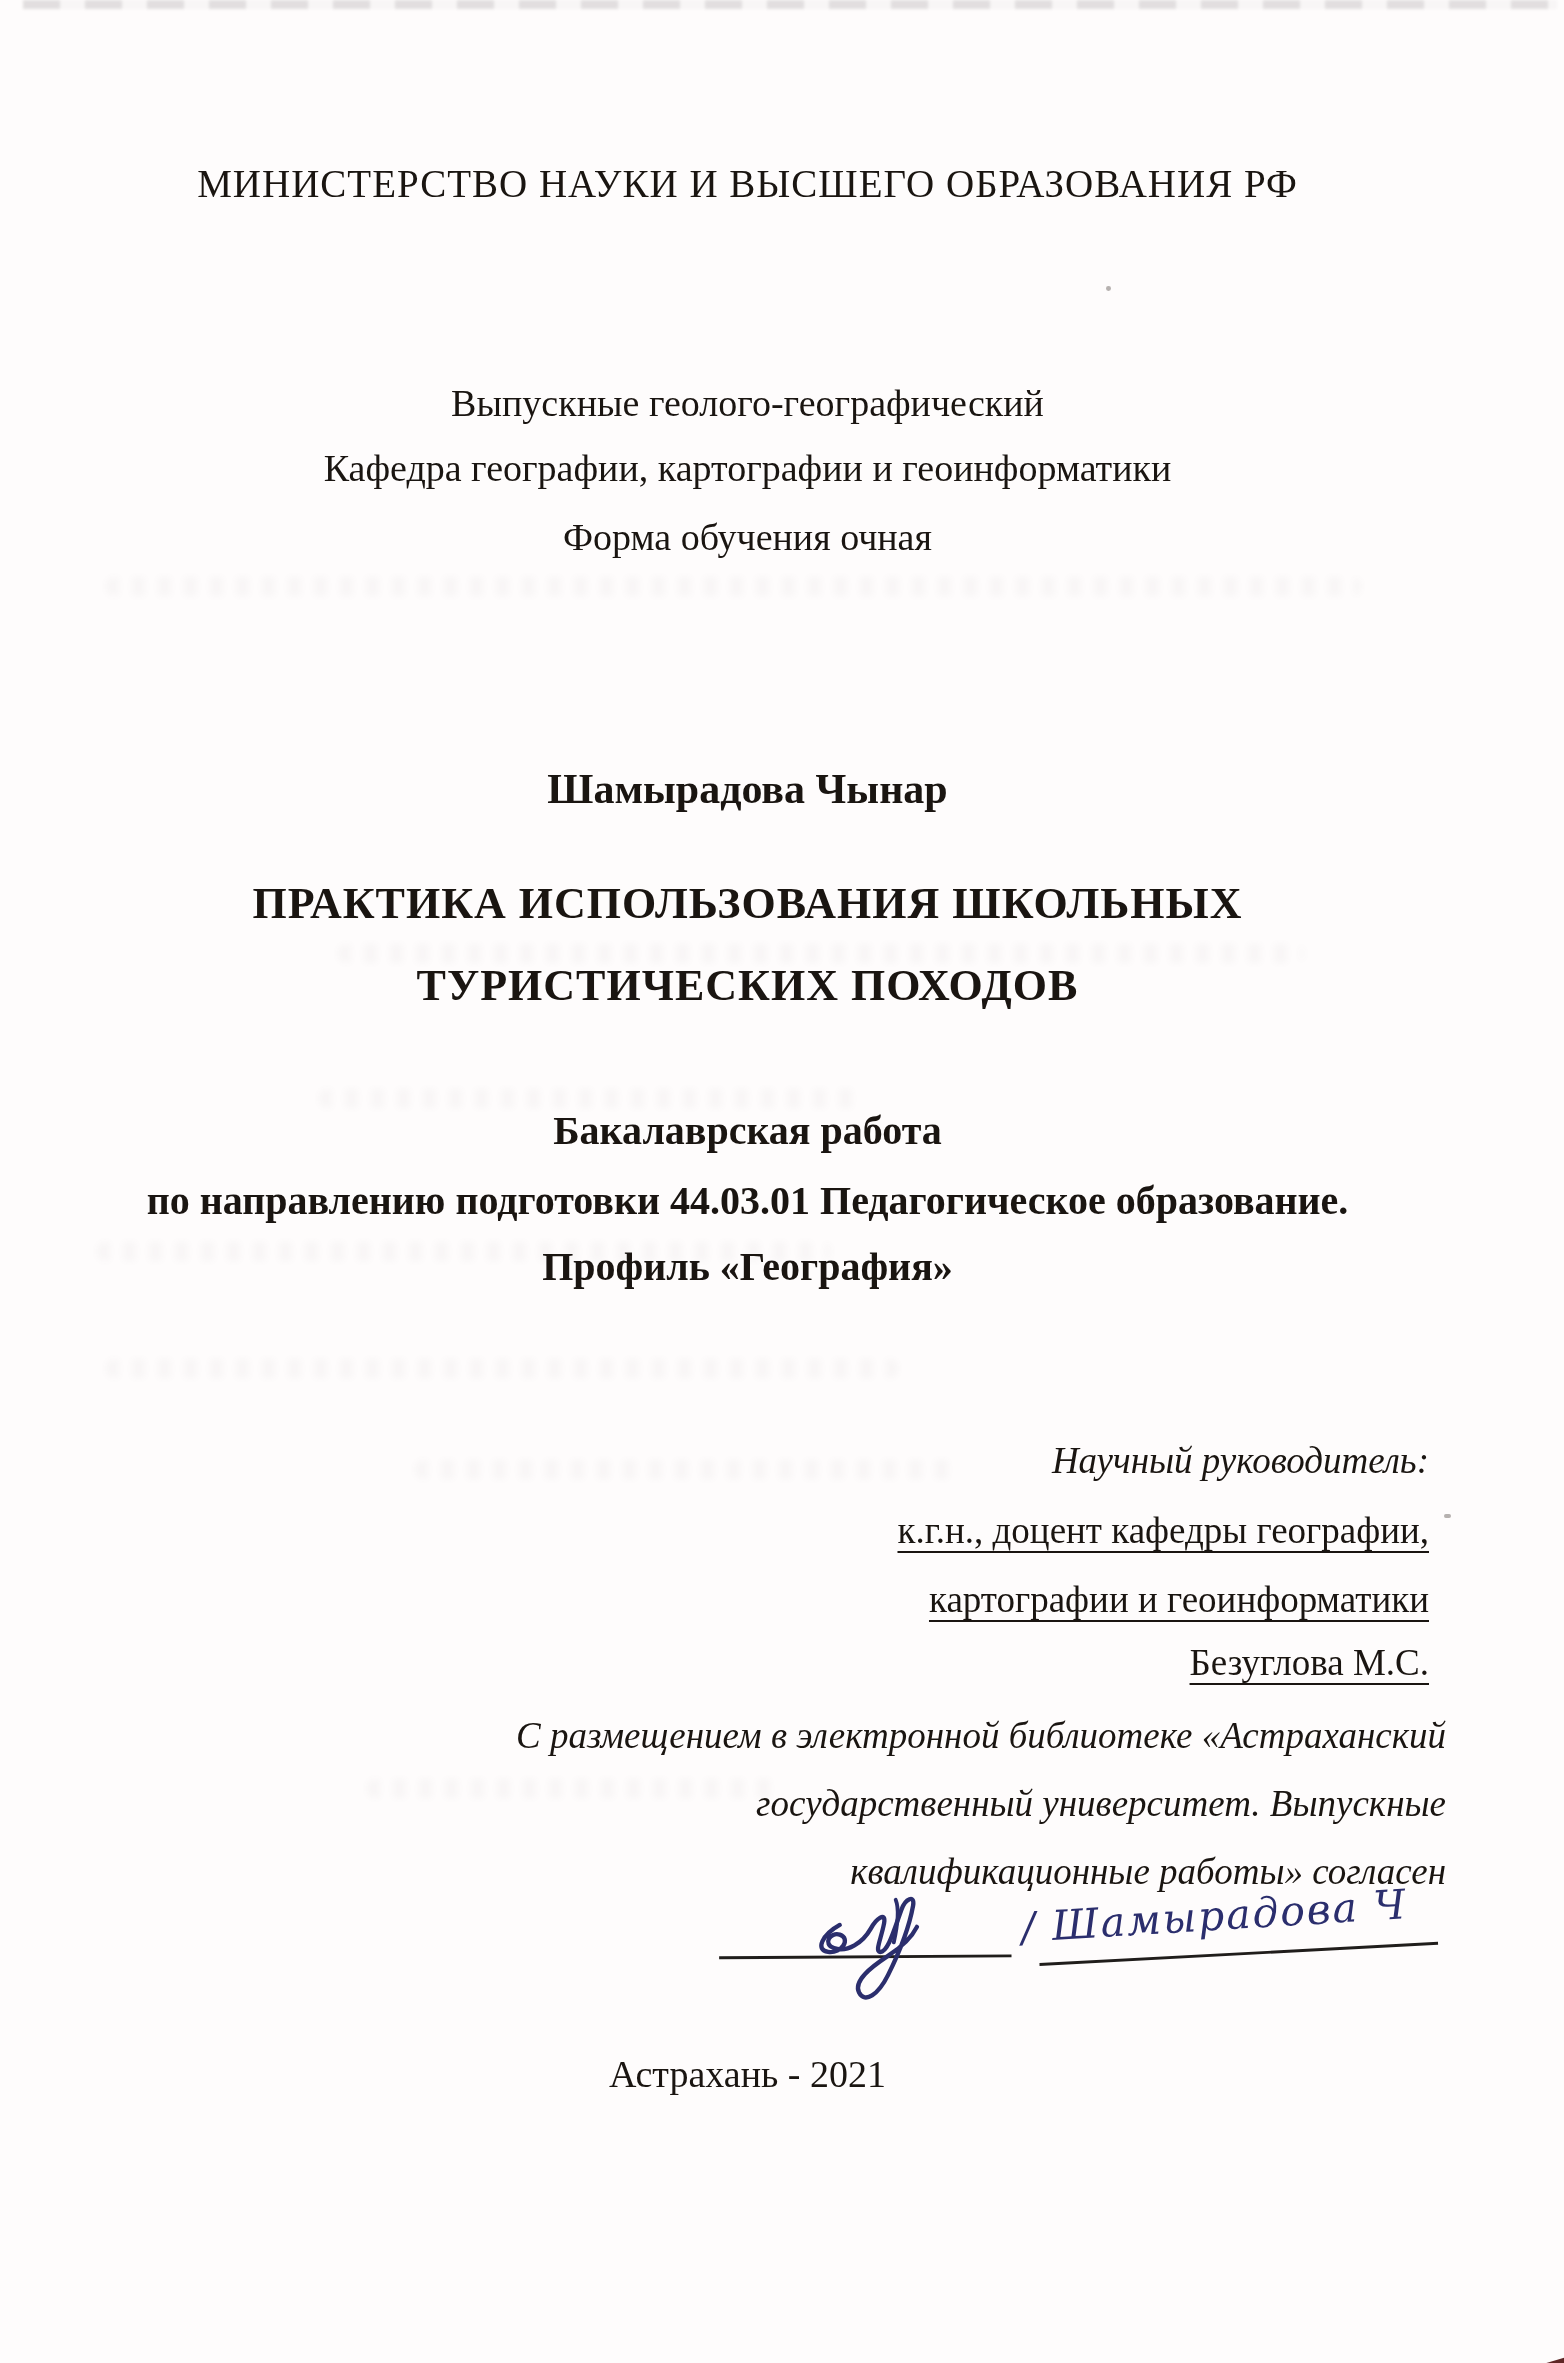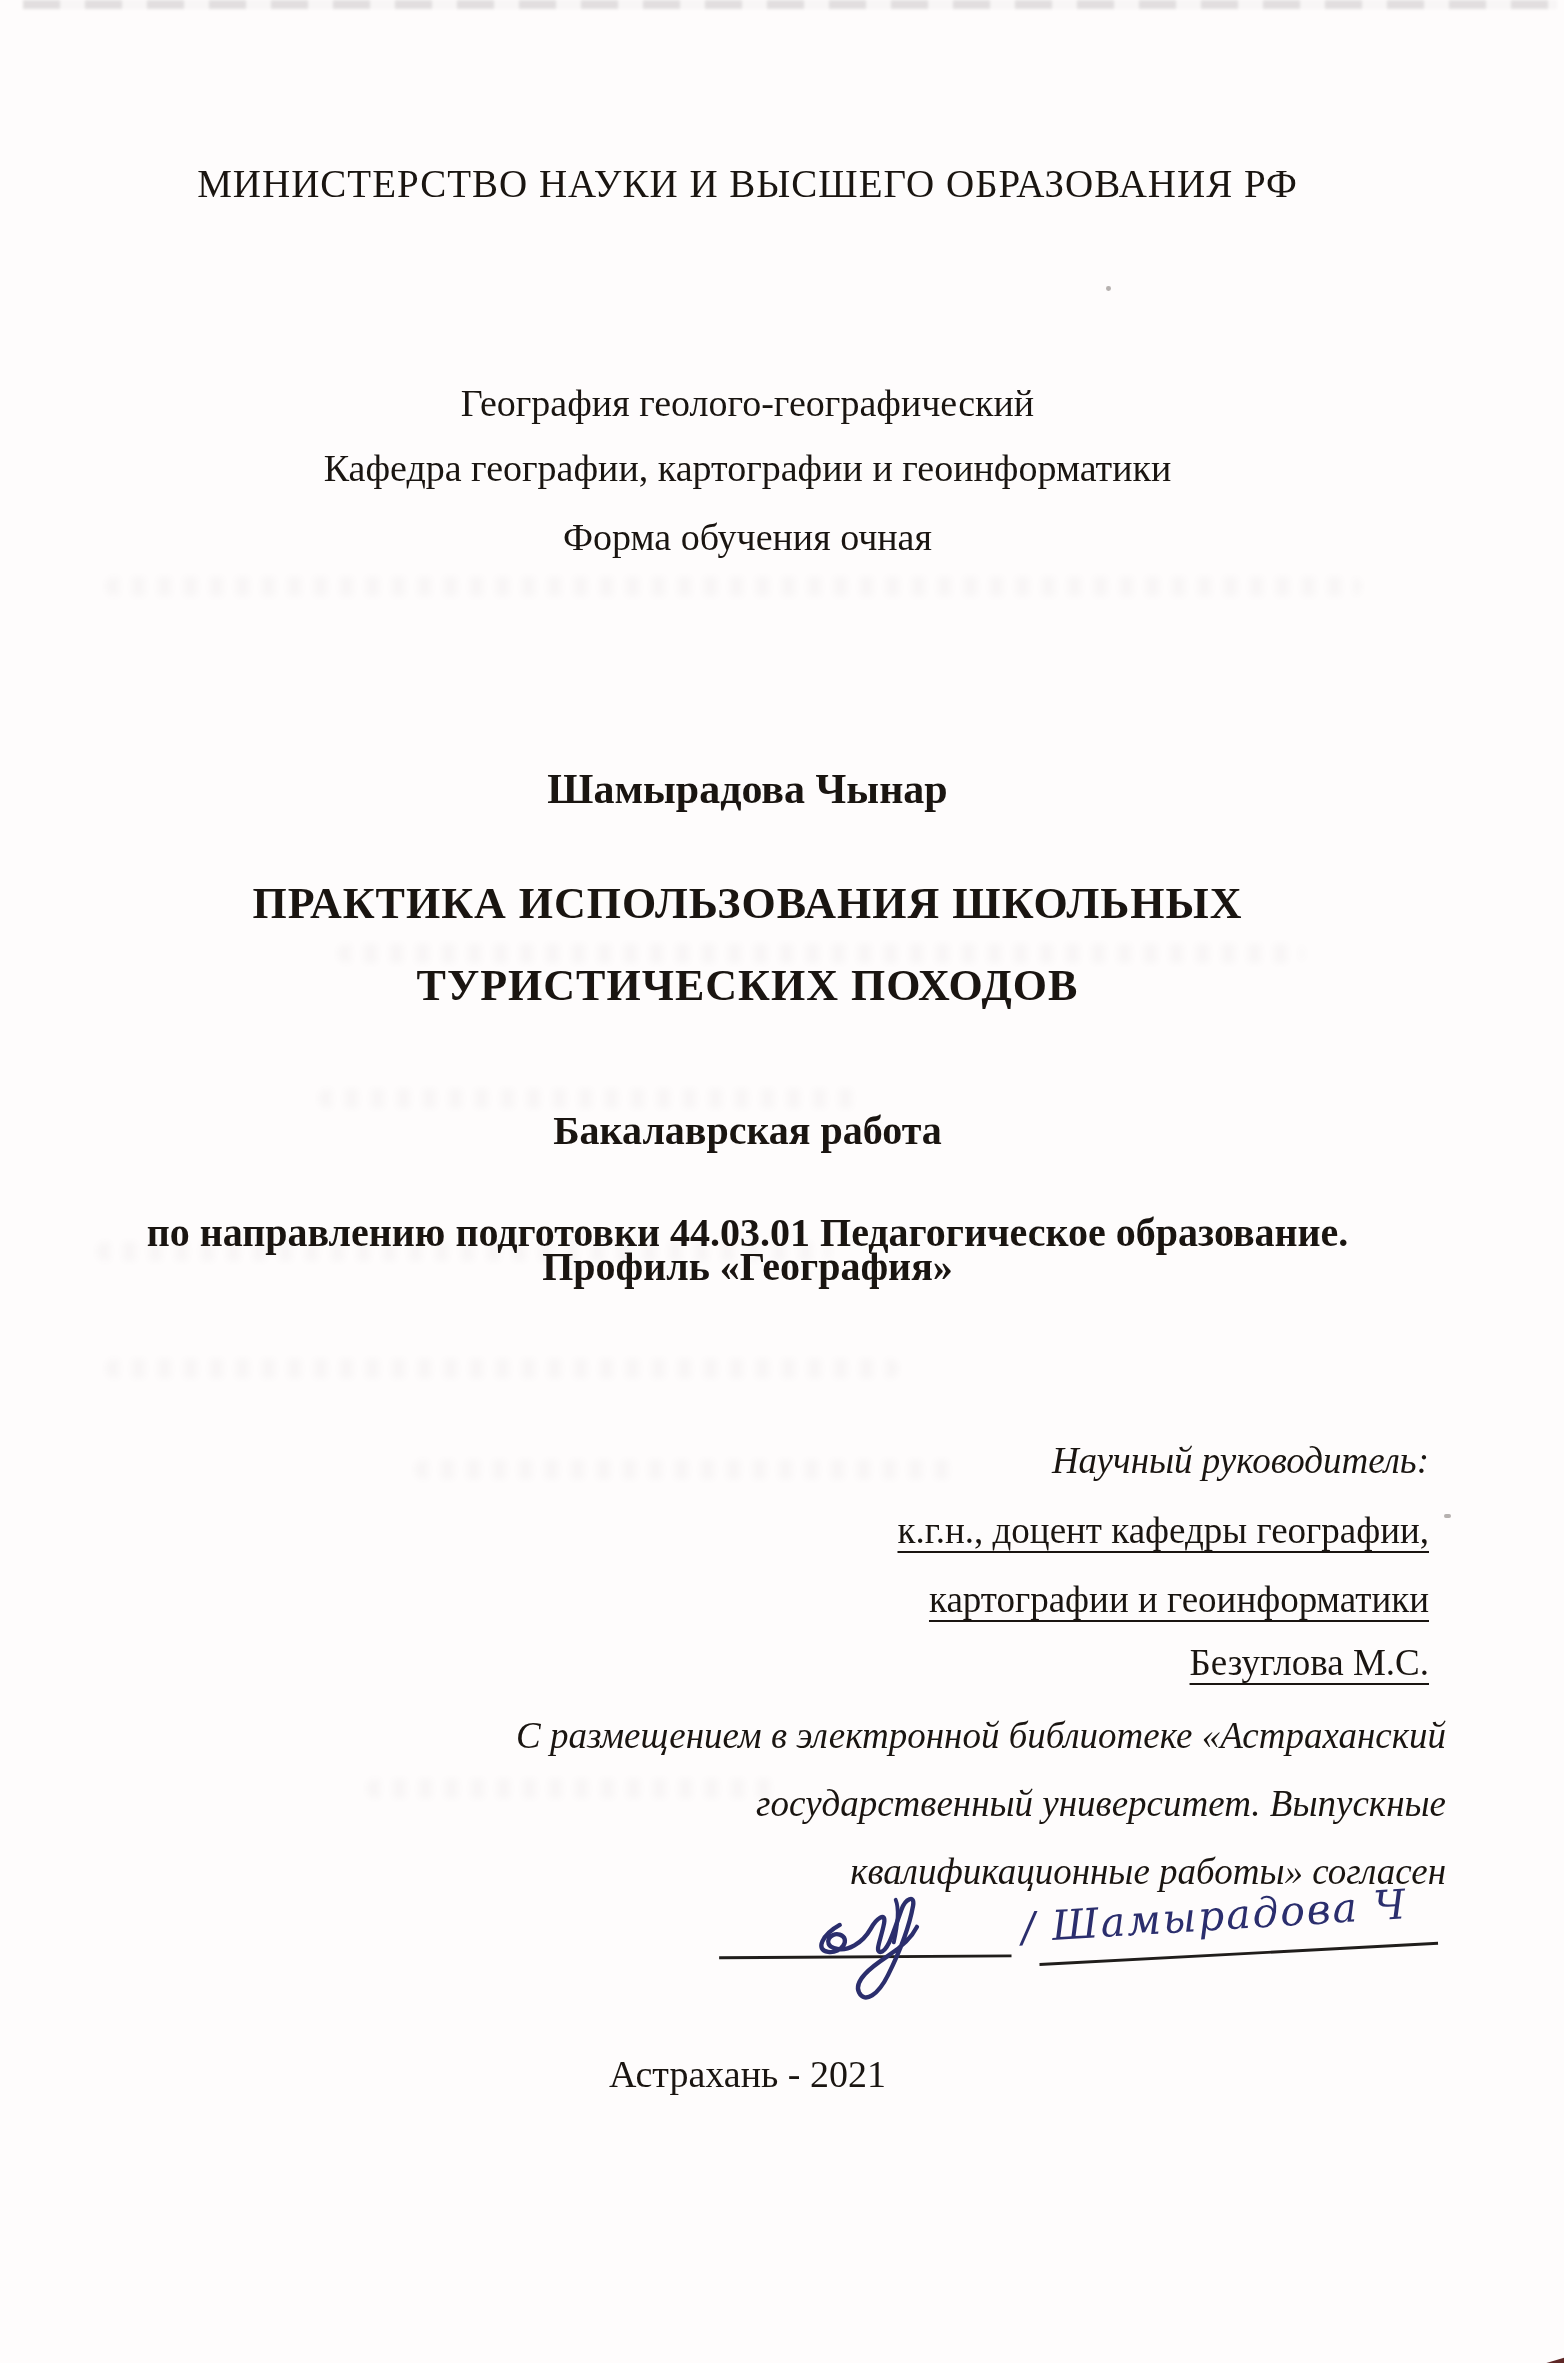--- a/index.html
+++ b/index.html
@@ -49,31 +49,31 @@
   <div class="smudge" style="top:1242px;left:97px;width:734px;"></div>
   <div class="smudge" style="top:1359px;left:106px;width:792px;"></div>
   <div class="smudge" style="top:1460px;left:415px;width:541px;"></div>
   <div class="smudge" style="top:1779px;left:367px;width:415px;"></div>
   <div class="dot" style="left:1106px;top:286px;width:4.8px;height:4.8px;"></div>
   <div class="dot" style="left:1444px;top:1514px;width:6.8px;height:3.9px;border-radius:1.9px;"></div>
   <div class="corner-speck"></div>
 
   <div class="line ministry" style="top:164px;">МИНИСТЕРСТВО НАУКИ И ВЫСШЕГО ОБРАЗОВАНИЯ РФ</div>
 
-  <div class="line org" style="top:384px;">География геолого-географический</div>
+  <div class="line org" style="top:384px;">Выпускные геолого-географический</div>
   <div class="line org" style="top:518px;">Форма обучения очная</div>
   <div class="line org" style="top:449px;">Кафедра географии, картографии и геоинформатики</div>
 
   <div class="line author" style="top:767px;">Шамырадова Чынар</div>
 
   <div class="line title" style="top:881px;">ПРАКТИКА ИСПОЛЬЗОВАНИЯ ШКОЛЬНЫХ</div>
   <div class="line title" style="top:963px;">ТУРИСТИЧЕСКИХ ПОХОДОВ</div>
 
   <div class="line work" style="top:1110px;">Бакалаврская работа</div>
-  <div class="line work" style="top:1212px;">по направлению подготовки 44.03.01 Педагогическое образование.</div>
+  <div class="line work" style="top:1180px;">по направлению подготовки 44.03.01 Педагогическое образование.</div>
   <div class="line work" style="top:1246px;">Профиль «География»</div>
 
   <div class="rline sup it" style="top:1442px;">Научный руководитель:</div>
   <div class="rline sup u" style="top:1581px;">картографии и геоинформатики</div>
   <div class="rline sup u" style="top:1512px;">к.г.н., доцент кафедры географии,</div>
   <div class="rline sup u" style="top:1644px;">Безуглова М.С.</div>
 
   <div class="rline consent" style="top:1717px;">С размещением в электронной библиотеке «Астраханский</div>
   <div class="rline consent" style="top:1785px;">государственный университет. Выпускные</div>
   <div class="rline consent" style="top:1853px;">квалификационные работы» согласен</div>

